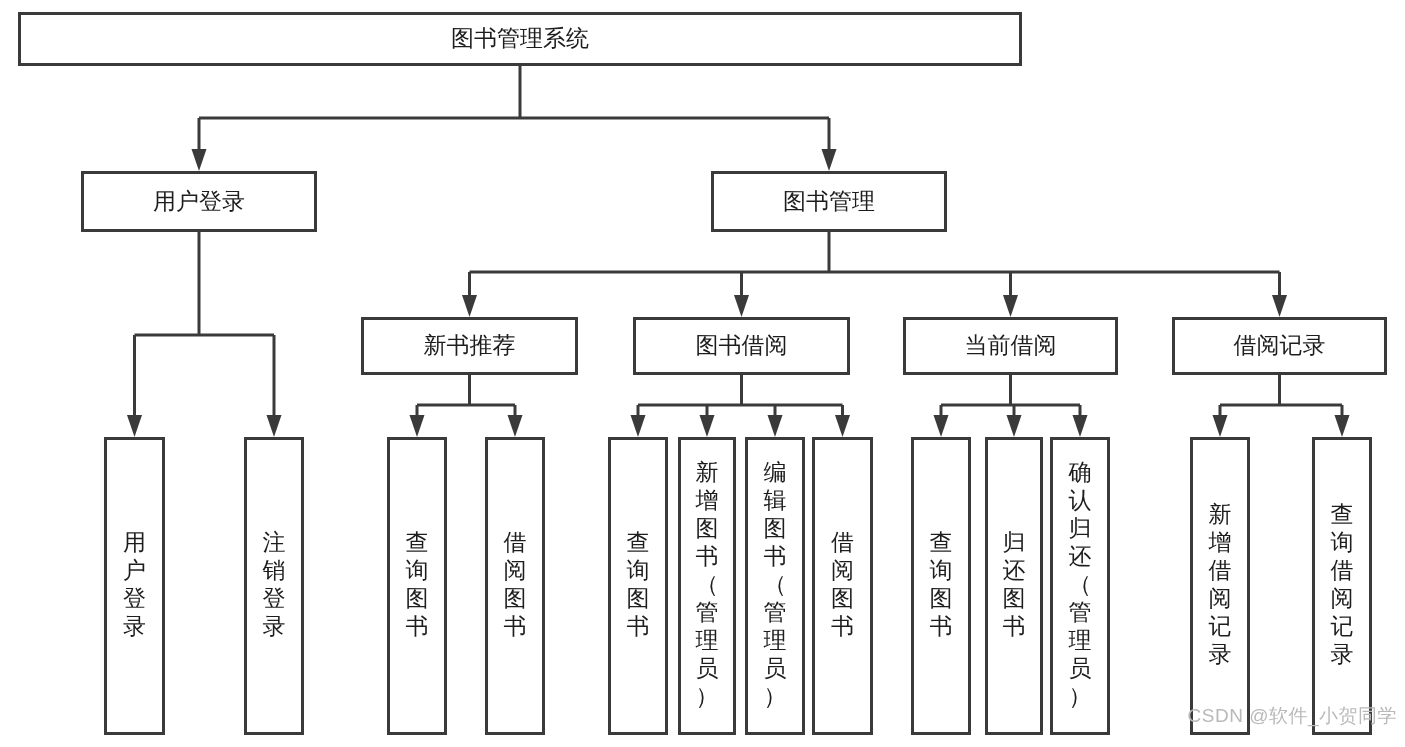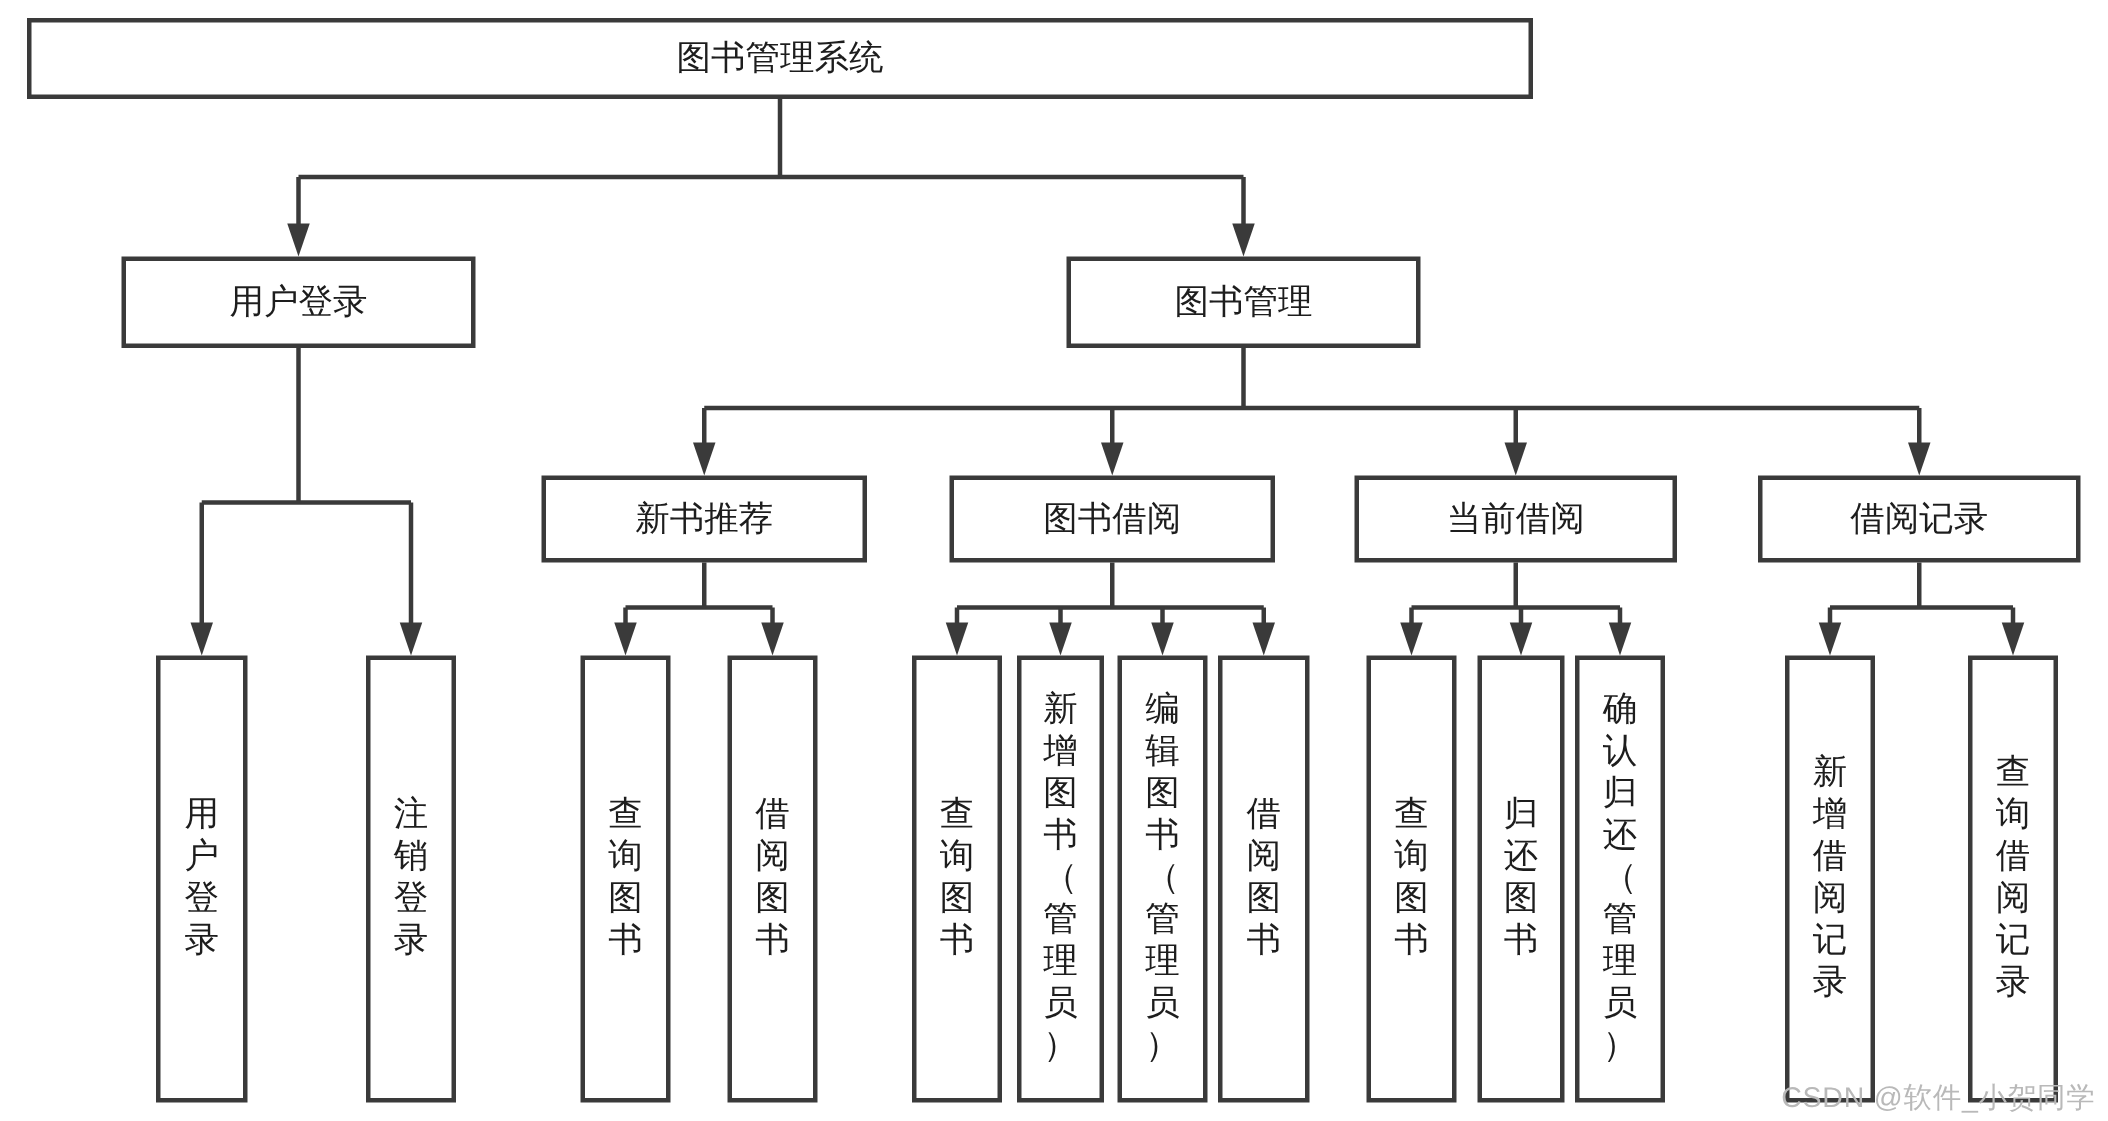--- a/index.html
+++ b/index.html
@@ -50,21 +50,21 @@
   }
   .node-label-v {
     font-family: "Liberation Sans", "DejaVu Sans", sans-serif;
     font-size: 23px;
     fill: #1d1d1d;
     text-anchor: middle;
   }
   .watermark {
     position: absolute;
     right: 8px;
-    bottom: 2px;
+    bottom: 18px;
     font-family: "Liberation Sans", "DejaVu Sans", sans-serif;
     font-size: 19px;
     color: #b9b9b9;
     letter-spacing: 0.5px;
     white-space: nowrap;
     user-select: none;
   }
 </style>
 </head>
 <body>

